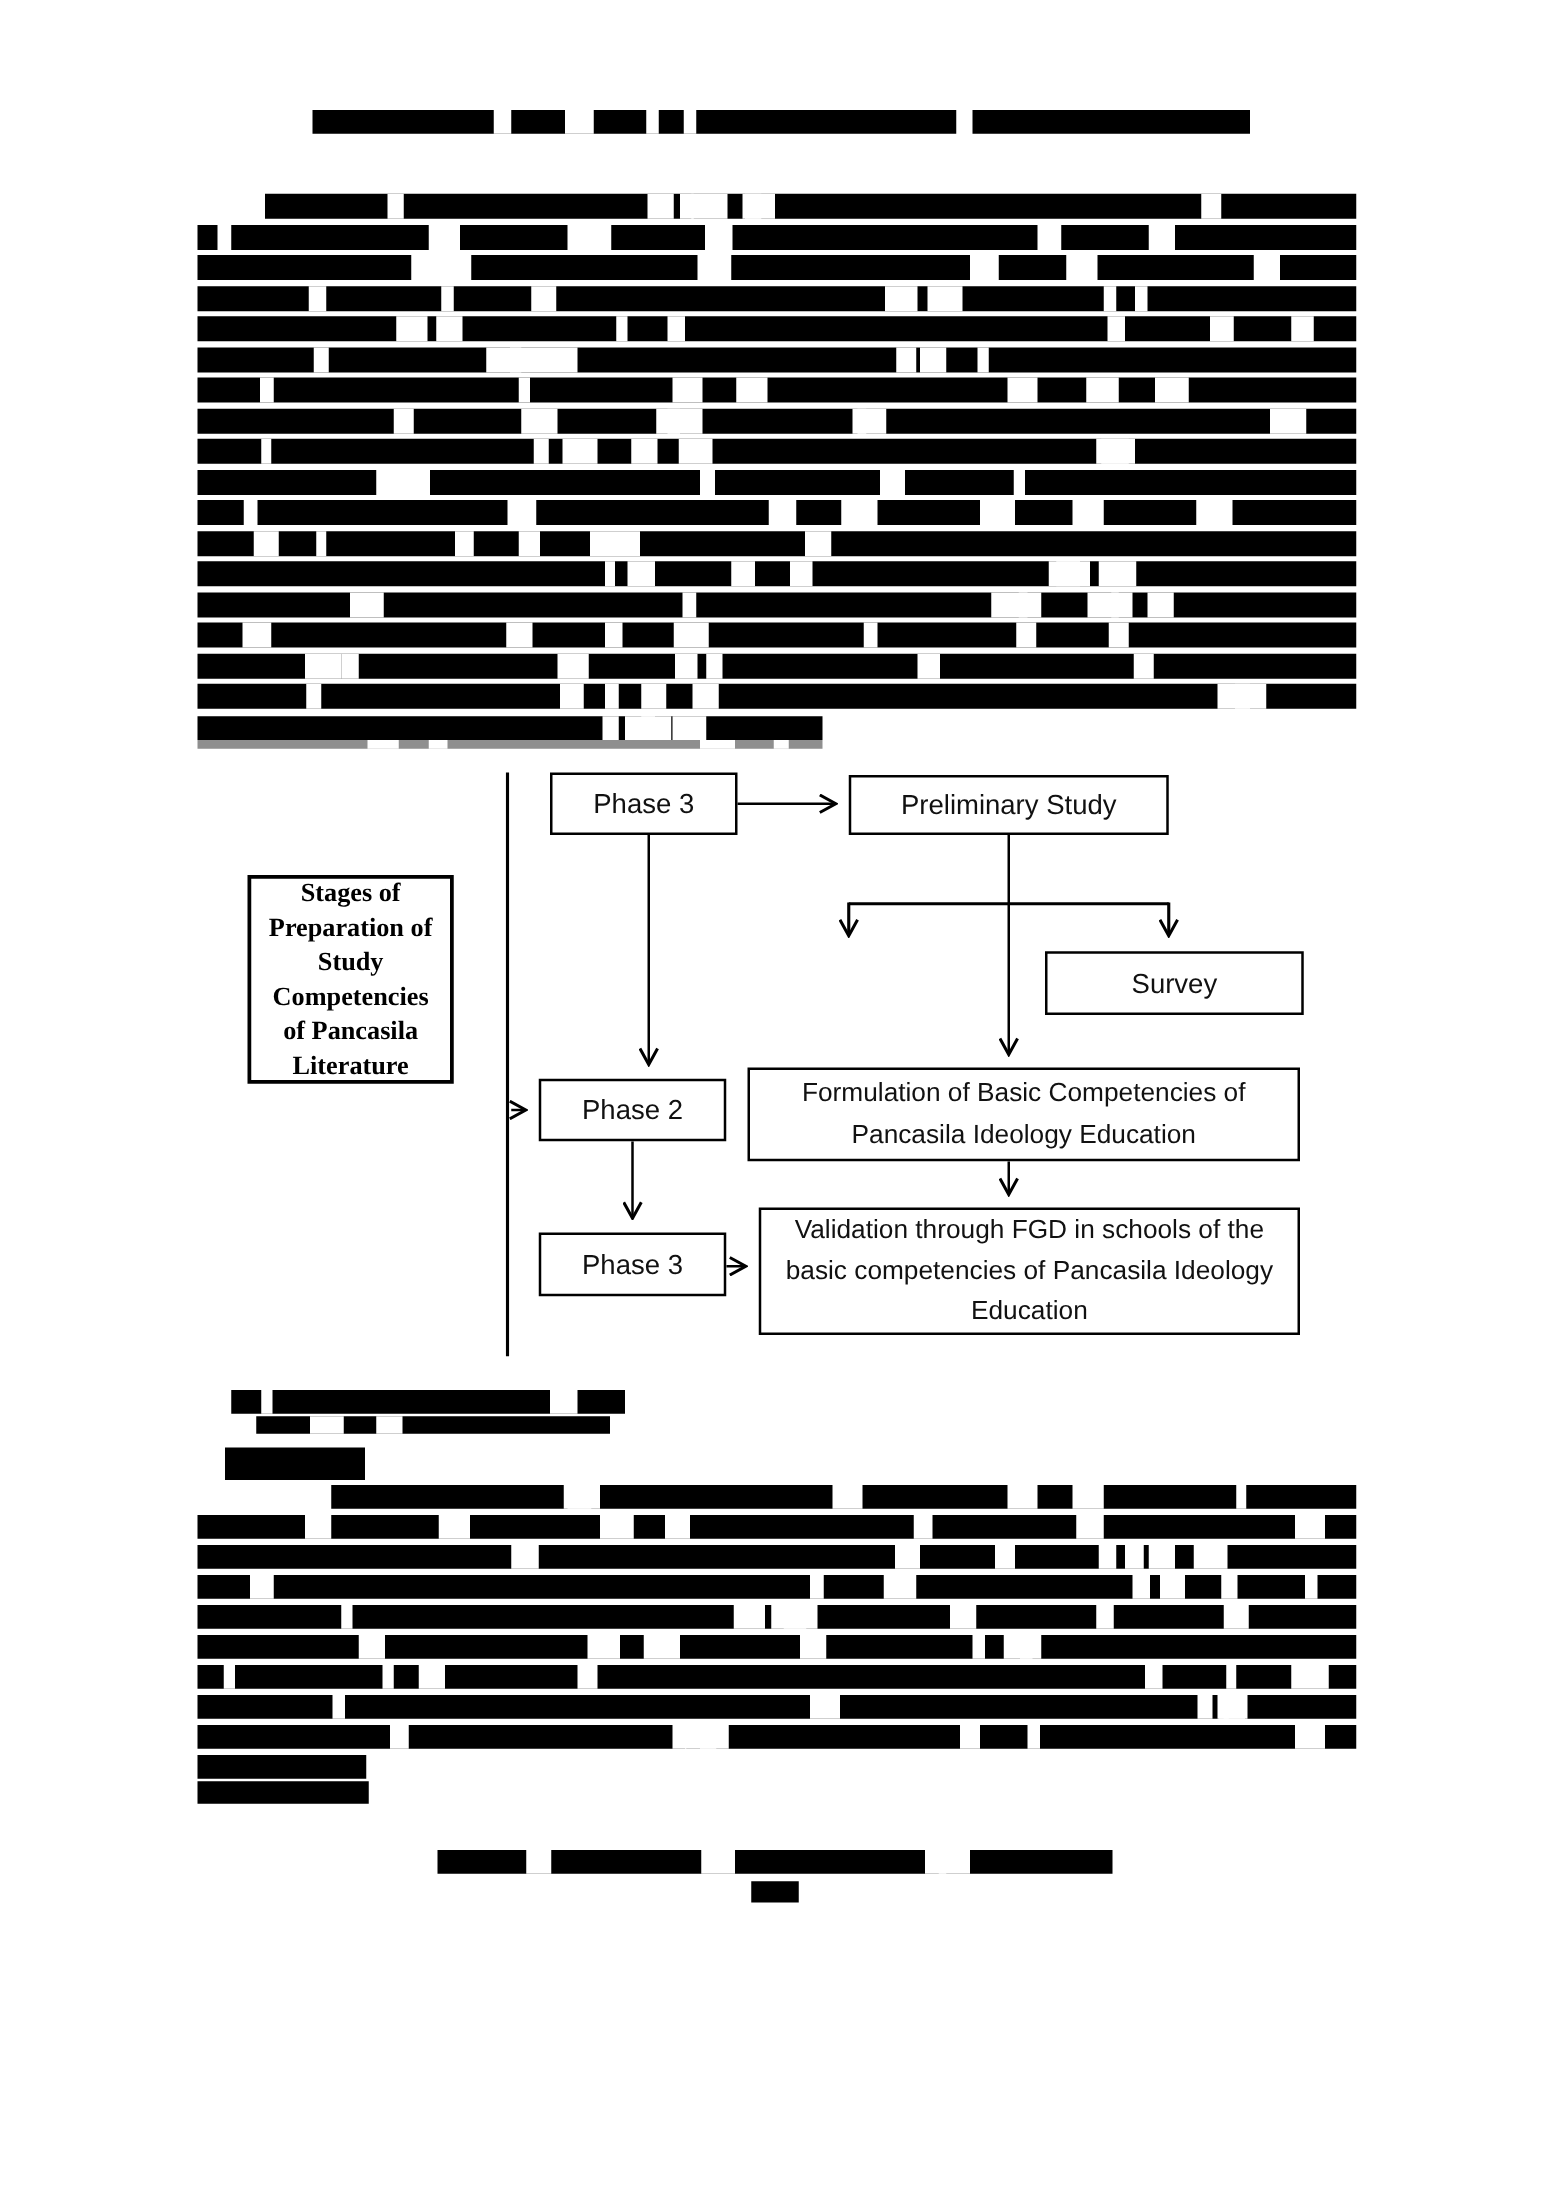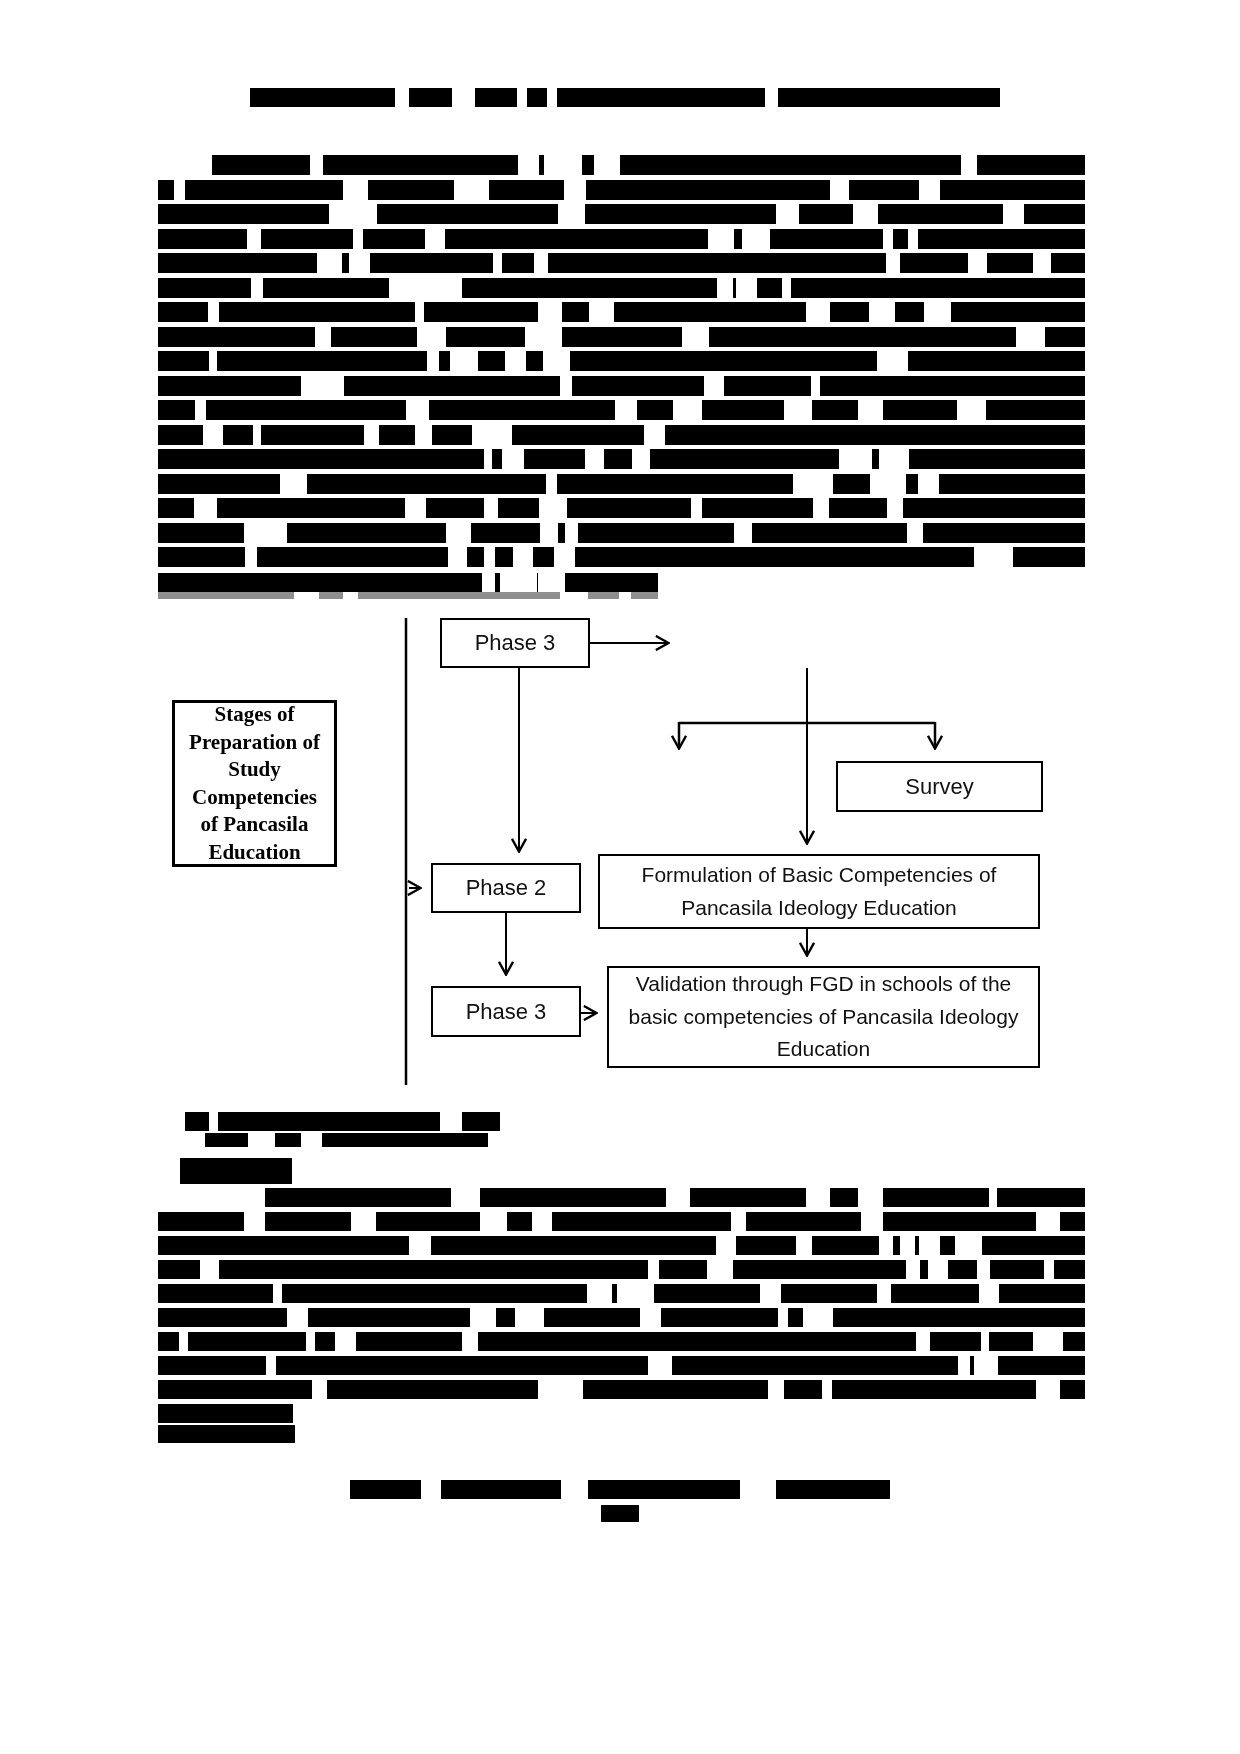--- a/index.html
+++ b/index.html
@@ -72,33 +72,36 @@
 
     <line x1="506" y1="913" x2="506" y2="974" stroke="#000" stroke-width="2" marker-end="url(#ah)"></line>
 
     <line x1="807" y1="929" x2="807" y2="955" stroke="#000" stroke-width="2" marker-end="url(#ah)"></line>
 
     <line x1="581" y1="1013" x2="596" y2="1013" stroke="#000" stroke-width="2" marker-end="url(#ah)"></line>
   </svg>
 
   <div class="abs" style="left:0;top:600;width:1240px;height:500px;"></div>
 
-  <div class="stages-box" style="left:172px;top:700px;width:165px;height:167px;">
+  <div class="stages-box" style="left:198px;top:700px;width:165px;height:167px;">
     <span>Stages of</span>
     <span>Preparation of</span>
     <span>Study</span>
     <span>Competencies</span>
     <span>of Pancasila</span>
-    <span>Education</span>
+    <span>Literature</span>
   </div>
 
   <div class="node small" style="left:440px;top:618px;width:150px;height:50px;">
       <span>Phase 3</span>
     </div>
 
+  <div class="node small" style="left:679px;top:620px;width:256px;height:48px;">
+      <span>Preliminary Study</span>
+    </div>
 
 
   <div class="node small" style="left:836px;top:761px;width:207px;height:51px;">
       <span>Survey</span>
     </div>
 
   <div class="node small" style="left:431px;top:863px;width:150px;height:50px;">
       <span>Phase 2</span>
     </div>
 

